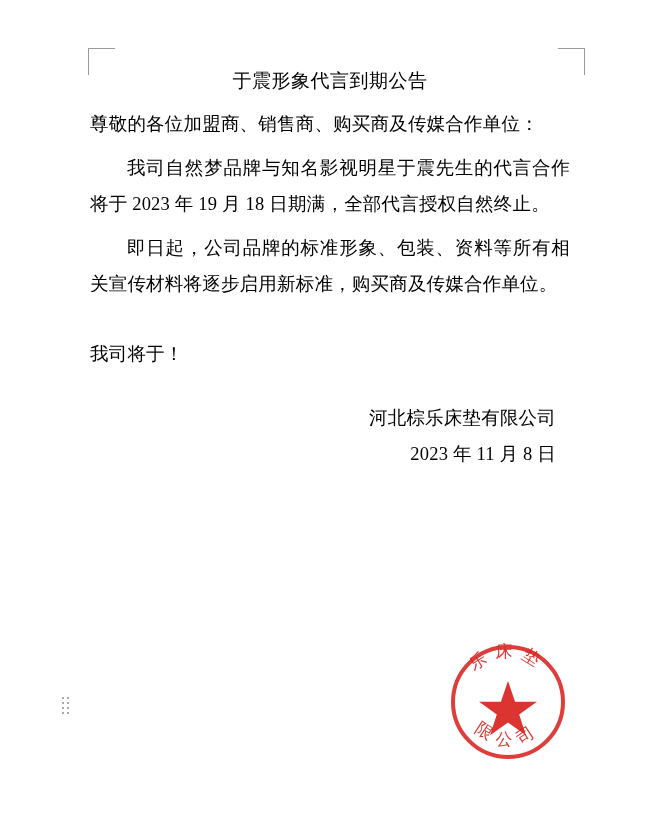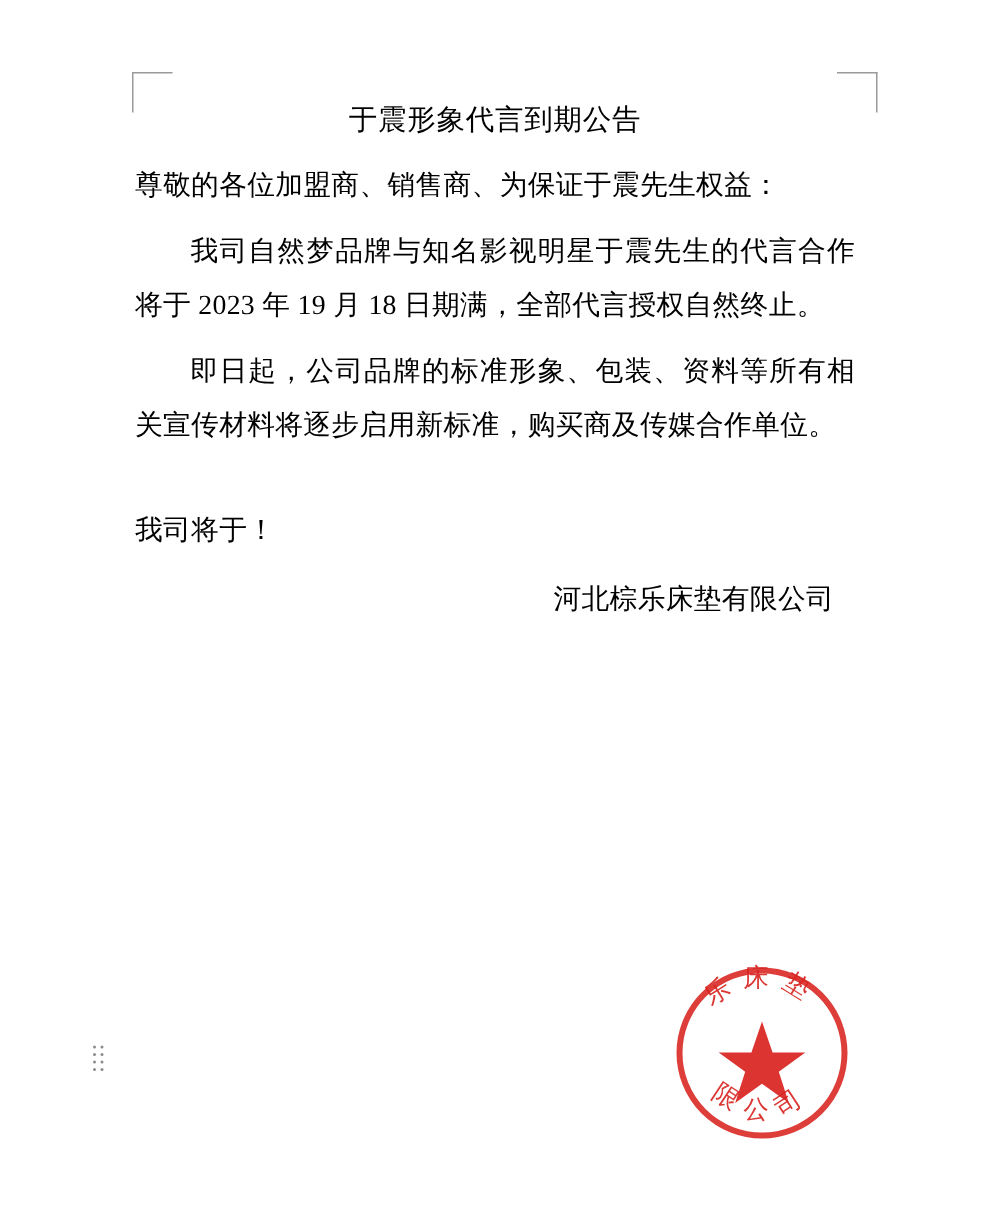--- a/index.html
+++ b/index.html
@@ -80,21 +80,21 @@
   p.indent {
     text-indent: 2em;
   }
   p.noindent {
     text-indent: 0;
   }
 
   .spacer-lg { height: 26px; }
 
   .signature {
-    margin-top: 10px;
+    margin-top: 28px;
     text-align: right;
     font-size: 18.5px;
     line-height: 36px;
     position: relative;
     padding-right: 14px;
   }
   .signature div { letter-spacing: 0.2px; }
 
   
   .seal {
@@ -123,33 +123,34 @@
       <i></i>
       <i></i>
       <i></i>
       <i></i>
   </div>
 
   <div class="content">
 
     <h1 class="doc-title">于震形象代言到期公告</h1>
 
-    <p class="para noindent">尊敬的各位加盟商、销售商、为保证于震先生权益：</p>
+    <p class="para noindent">尊敬的各位加盟商、销售商、购买商及传媒合作单位：</p>
 
     <p class="para indent">我司自然梦品牌与知名影视明星于震先生的代言合作将于 2023 年 19 月 18 日期满，全部代言授权自然终止。</p>
 
 
     <p class="para indent">即日起，公司品牌的标准形象、包装、资料等所有相关宣传材料将逐步启用新标准，购买商及传媒合作单位。</p>
 
     <div class="spacer-lg"></div>
 
     <p class="para noindent">我司将于！</p>
 
     <div class="signature">
       <div>河北棕乐床垫有限公司</div>
+      <div>2023 年 11 月 8 日</div>
     </div>
 
   </div>
 
   <div class="seal">
     <svg width="130" height="130" viewBox="0 0 130 130" xmlns="http://www.w3.org/2000/svg">
       <defs>
         <path id="sealTop" d="M 20,65 A 45,45 0 0 1 110,65" fill="none"></path>
         <path id="sealBottom" d="M 22,65 A 43,43 0 0 0 108,65" fill="none"></path>
       </defs>

